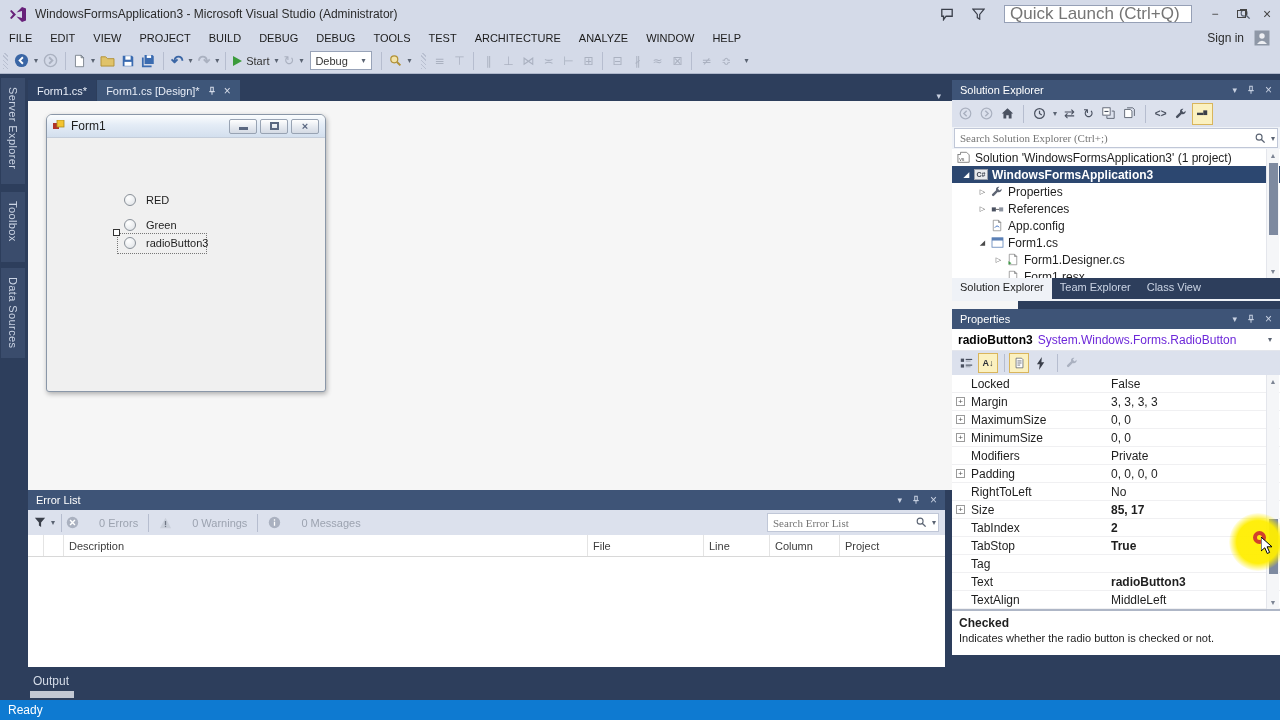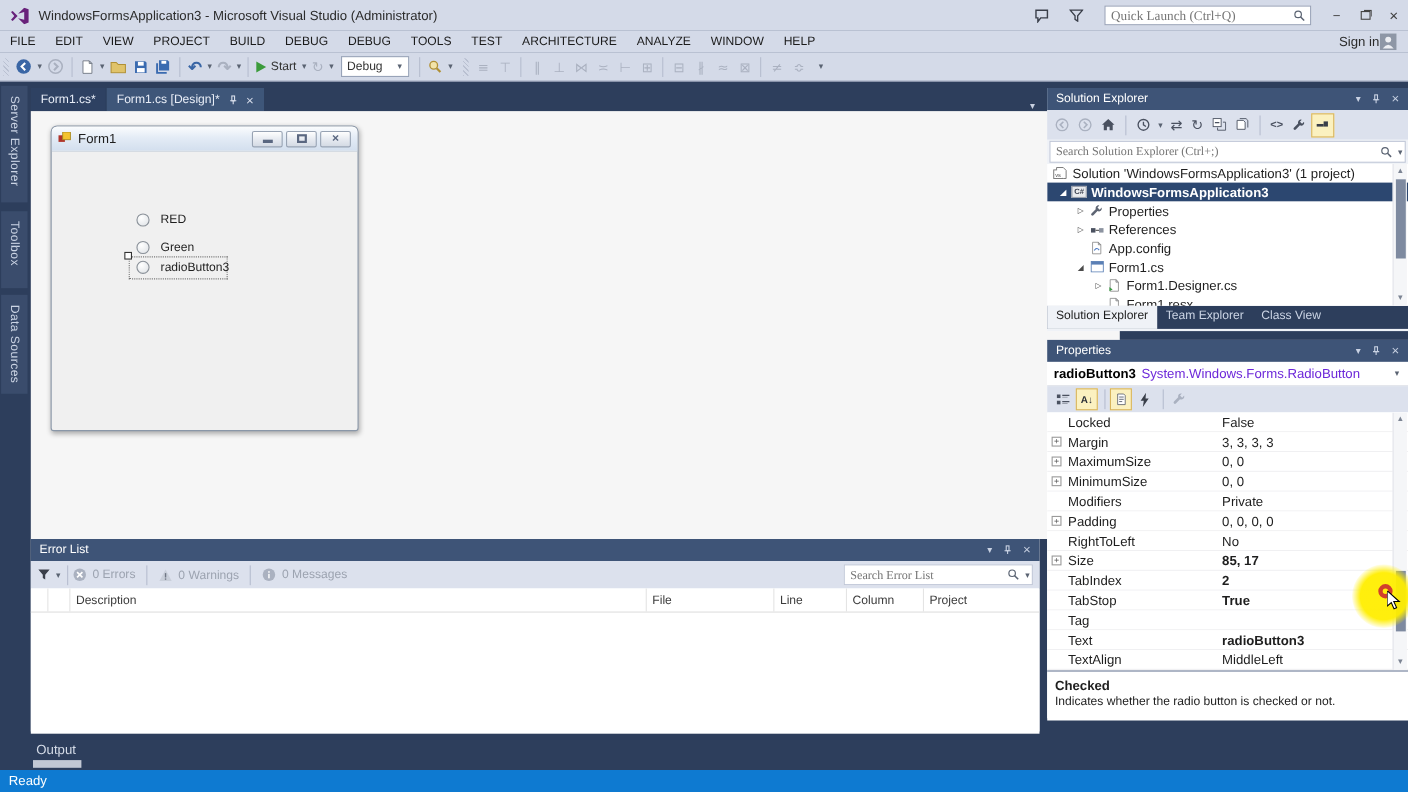--- a/index.html
+++ b/index.html
@@ -13,21 +13,21 @@
   .toolbar{position:absolute;left:0;top:48px;width:1280px;height:26px;background:#D4DAE8;border-bottom:1px solid #AEB7CB;display:flex;align-items:center;font-size:11px;color:#333}
   .tbtn{height:22px;display:flex;align-items:center;justify-content:center;padding:0 3px}
   .sep{width:1px;height:18px;background:#B6BDCF;margin:0 4px}
   .chev{font-size:8px;color:#5A6372;padding:0 2px}
   .grip{width:5px;height:16px;margin:0 3px;background:repeating-linear-gradient(45deg,#B9C0D1 0 1px,transparent 1px 3px)}
   .gray-glyph{font-family:"DejaVu Sans",sans-serif;font-size:12px;color:#AAB1C0;width:20px;text-align:center}
   .combo{width:62px;height:19px;background:#fff;border:1px solid #98A3B8;display:flex;align-items:center;justify-content:space-between;padding:0 4px;font-size:11px}
   .play-tri{width:0;height:0;border-left:9px solid #3B9B3B;border-top:5.5px solid transparent;border-bottom:5.5px solid transparent;margin-right:4px}
   .winbtn{width:26px;height:18px;display:flex;align-items:center;justify-content:center;color:#444;font-size:12px}
   .qlaunch{width:188px;height:18px;background:#fff;border:1px solid #96A0B6;display:flex;align-items:center;margin:0 10px}
-  .qlaunch input{flex:1;border:none;outline:none;font-size:12px;color:#777E8C;background:transparent;padding:0 5px;font-family:Liberation Serif, serif}
+  .qlaunch input{flex:1;border:none;outline:none;font-size:17px;color:#777E8C;background:transparent;padding:0 5px;font-family:Liberation Sans, sans-serif}
   
   .vtab{position:absolute;left:1px;width:24px;background:#3A4C6C;color:#CBD4E4;font-size:11px;writing-mode:vertical-rl;display:flex;align-items:center;padding-top:9px;letter-spacing:.4px}
   
   .doc-tabs{position:absolute;left:28px;top:80px;width:917px;height:21px;display:flex;align-items:flex-end}
   .doctab{height:21px;padding:0 9px;font-size:11px;color:#E8EDF7;background:#2E4162;margin-right:1px;display:flex;align-items:center;gap:7px}
   .doctab.active{background:#3E5679}
   .editor-area{position:absolute;left:28px;top:101px;width:990px;height:389px;background:#F6F6F6}
   .designer-form{position:absolute;left:18px;top:13px;width:280px;height:278px;background:#F0F0F0;border:1px solid #8A97A8;border-radius:6px 6px 3px 3px;box-shadow:1px 2px 5px rgba(0,0,0,.3)}
   .form-titlebar{height:23px;background:linear-gradient(#FBFDFE,#E4ECF6 45%,#D3DFEE);border-bottom:1px solid #C4CDDA;border-radius:5px 5px 0 0;display:flex;align-items:center;padding:0 6px}
   .form-title{font-size:12px;color:#1E1E1E;margin-left:6px;flex:1}
@@ -36,21 +36,21 @@
   .radio-circle{width:12px;height:12px;border-radius:50%;border:1px solid #8A9199;background:radial-gradient(circle at 35% 30%,#fff,#DDE1E5)}
   .sel-rect{position:absolute;left:70px;top:118px;width:90px;height:21px;border:1px dotted #777}
   .sel-handle{position:absolute;left:66px;top:114px;width:7px;height:7px;background:#fff;border:1px solid #333}
   
   .twtitle{height:20px;background:#3E5477;color:#fff;font-size:11px;display:flex;align-items:center;padding:0 8px}
   .twtitle .ticons{margin-left:auto;display:flex;align-items:center;gap:9px;color:#C9D2E3;font-size:9px}
   .lighttb{background:#DCE1ED;display:flex;align-items:center}
   .searchbox{background:#fff;border:1px solid #C0C7D7;display:flex;align-items:center;height:20px}
   .searchbox input{flex:1;border:none;outline:none;font-size:11px;color:#7A8291;background:transparent;padding:0 5px;font-family:Liberation Serif, serif}
   
-  .el-counts{display:flex;align-items:flex-start;color:#9CA3B0;font-size:11px;gap:5px}
+  .el-counts{display:flex;align-items:center;color:#9CA3B0;font-size:11px;gap:20px}
   .errcols{display:flex;height:22px;background:#fff;border-bottom:1px solid #D8D8D8;font-size:11px;color:#3C3C3C;align-items:center}
   .errcol{height:100%;display:flex;align-items:center;padding-left:5px;border-right:1px solid #E4E4E4}
   
   .trow{height:17px;display:flex;align-items:center;white-space:nowrap;font-size:12px;color:#1E1E1E}
   .trow.selected{background:#2C4770;color:#fff;font-weight:bold}
   .texp{width:13px;text-align:center;font-size:7px;color:#4A4A4A;flex:none}
   .trow.selected .texp{color:#fff}
   .ticon{width:16px;height:14px;display:flex;align-items:center;justify-content:center;flex:none;margin-right:3px}
   .btab{font-size:11px;padding:3px 8px;color:#CBD4E4}
   .btab.active{background:#EFF2F7;color:#1E1E1E}
@@ -122,21 +122,21 @@
     <span class="menu-item">PROJECT</span>
     <span class="menu-item">BUILD</span>
     <span class="menu-item">DEBUG</span>
     <span class="menu-item">DEBUG</span>
     <span class="menu-item">TOOLS</span>
     <span class="menu-item">TEST</span>
     <span class="menu-item">ARCHITECTURE</span>
     <span class="menu-item">ANALYZE</span>
     <span class="menu-item">WINDOW</span>
     <span class="menu-item">HELP</span>
-    <span style="margin-left:auto;display:flex;align-items:center;padding-right:10px">
+    <span style="margin-left:auto;display:flex;align-items:center;gap:10px;padding-right:10px">
       <span style="font-size:12px;color:#2B2B2B">Sign in</span>
       <span>
         <svg width="16" height="16" viewBox="0 0 16 16">
             <rect x="0.5" y="0.5" width="15" height="15" fill="#8E97A6"></rect>
             <circle cx="8" cy="6" r="2.7" fill="#EDEFF3"></circle>
             <path d="M3,14 q5,-6.5 10,0 z" fill="#EDEFF3"></path>
           </svg>
       </span>
     </span>
   </div>

